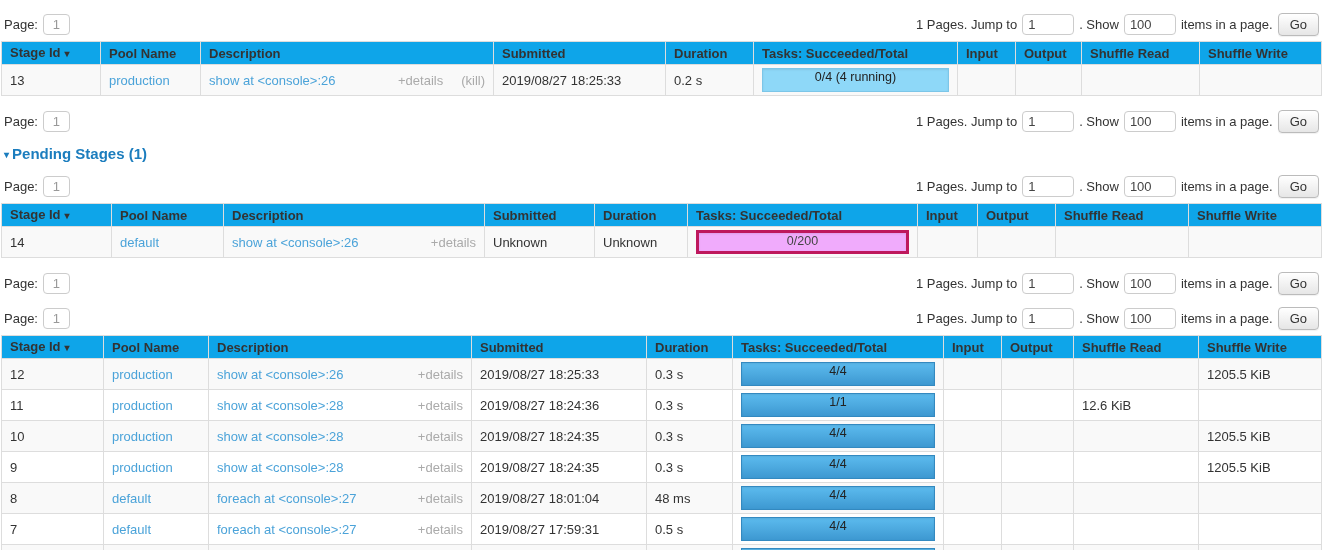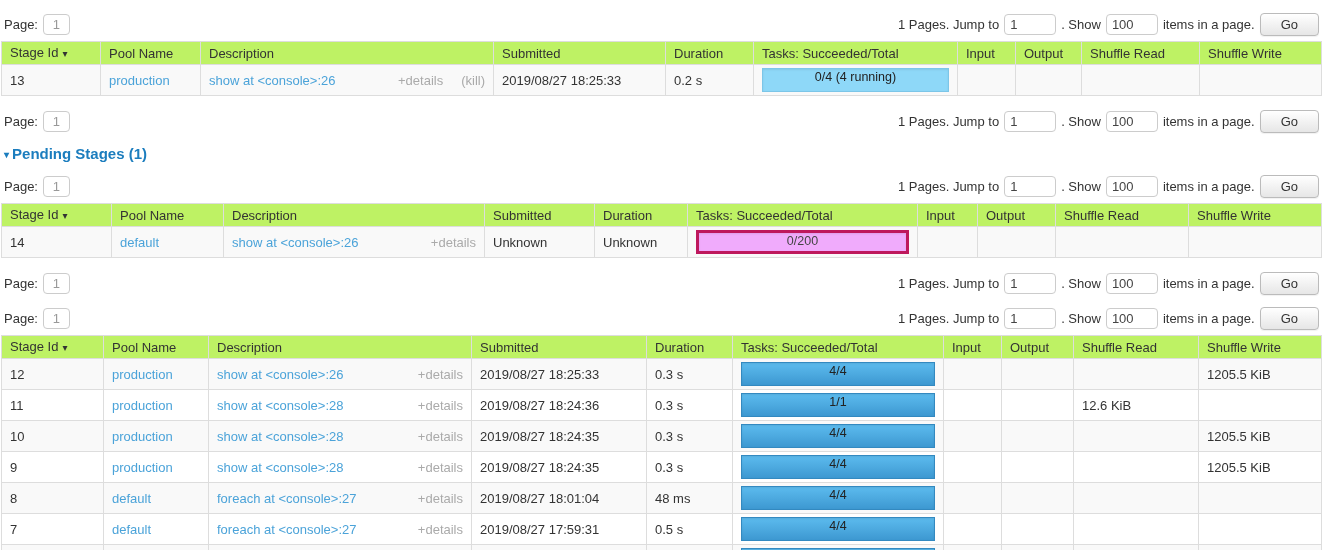--- a/index.html
+++ b/index.html
@@ -43,21 +43,21 @@
     font-family: "Liberation Sans", sans-serif;
     font-size: 13px;
     color: #444;
     padding: 0 5px;
     background: #fff;
   }
   .page-inp { width: 27px; text-align: center; color: #999; }
   .jump-inp, .show-inp { width: 52px; text-align: left; }
   .go-btn {
     height: 23px;
-    padding: 0 20px;
+    padding: 0 11px;
     border: 1px solid #bbb;
     border-radius: 4px;
     background: linear-gradient(#ffffff, #e6e6e6);
     font-family: "Liberation Sans", sans-serif;
     font-size: 13px;
     color: #333;
     cursor: pointer;
     box-shadow: inset 0 1px 0 rgba(255,255,255,.4), 0 1px 1px rgba(0,0,0,.06);
   }
   
@@ -69,21 +69,21 @@
   }
   table.stages th, table.stages td {
     border: 1px solid var(--table-border, #ddd);
     padding: 3px 8px;
     text-align: left;
     font-size: 13px;
     line-height: 15px;
     overflow: hidden;
     white-space: nowrap;
   }
-  table.stages th { font-weight: normal; color: #333; background: #bef264; }
+  table.stages th { font-weight: bold; color: #333; background: #0ea5e9; }
   table.stages tr.striped td { background: #f9f9f9; }
   table.stages a.lnk { color: var(--link, #4ba3d9); text-decoration: none; cursor: pointer; }
   .sort { font-size: 10px; color: #333; margin-left: 4px; }
   .desc-cell .cellwrap { display: flex; justify-content: space-between; align-items: center; }
   .desc-right { display: flex; gap: 18px; }
   .muted { color: var(--muted, #aaa); cursor: pointer; }
   
   td.tasks-cell { padding: 2px 4px; }
   .progress {
     position: relative;

